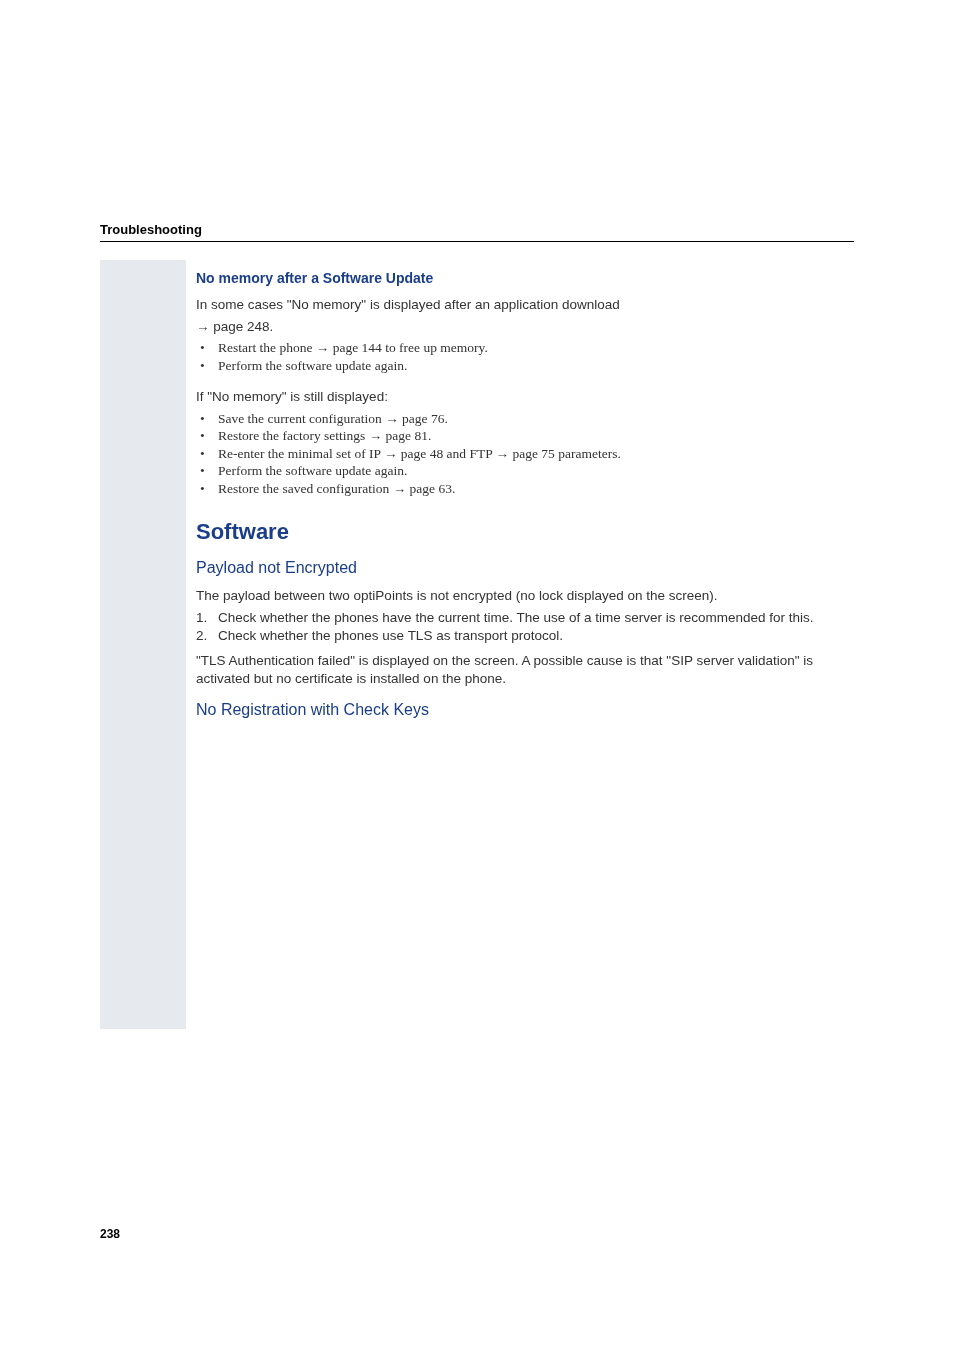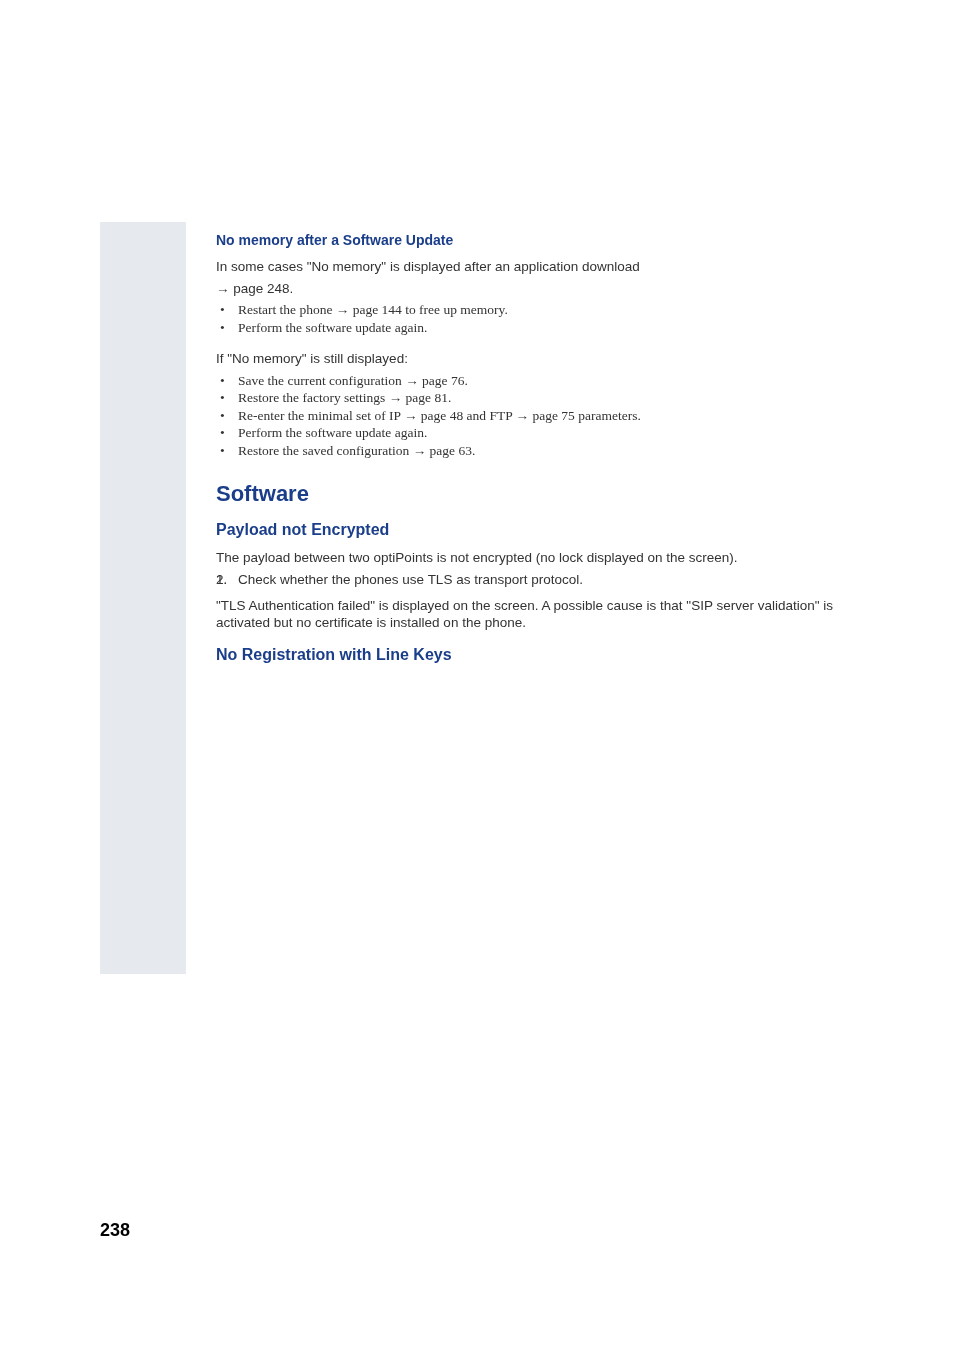--- a/index.html
+++ b/index.html
@@ -23,21 +23,20 @@
     padding-bottom: 4px;
     margin-bottom: 18px;
   }
   .header-title {
     font-size: 13px;
     font-weight: bold;
     color: #000;
   }
   .content-wrapper {
     display: flex;
-    gap: 20px;
   }
   .left-band {
     width: 86px;
     background: #e6e9ee;
     flex-shrink: 0;
   }
   .main-content {
     flex: 1;
     padding-left: 10px;
     padding-top: 10px;
@@ -51,21 +50,21 @@
   .h2-blue {
     color: #1a3e8a;
     font-size: 22px;
     font-weight: bold;
     margin-top: 22px;
     margin-bottom: 14px;
   }
   .h3-blue {
     color: #1a3e8a;
     font-size: 16px;
-    font-weight: bold;
+    font-weight: normal;
     margin-top: 14px;
     margin-bottom: 10px;
   }
   .body-text {
     font-size: 13.5px;
     color: #333;
     line-height: 1.3;
   }
   .para {
     margin-bottom: 4px;
@@ -103,31 +102,34 @@
   }
   .num {
     position: absolute;
     left: 0;
     top: 0;
   }
   .page-number {
     position: absolute;
     bottom: 110px;
     left: 100px;
-    font-size: 18px;
+    font-size: 12px;
     font-weight: bold;
     color: #000;
   }
   .spacer-sm { height: 6px; }
 </style>
 </head>
 <body>
 
 <div class="page">
 
+  <div class="header-section">
+    <div class="header-title">Troubleshooting</div>
+  </div>
 
   <div class="content-wrapper">
     <div class="left-band"></div>
     <div class="main-content">
 
       <div class="h4-blue">No memory after a Software Update</div>
 
       <div class="body-text para">In some cases "No memory" is displayed after an application download</div>
       <div class="body-text para">→ page 248.</div>
 
@@ -145,26 +147,26 @@
         <li>Re-enter the minimal set of IP → page 48 and FTP → page 75 parameters.</li>
         <li>Perform the software update again.</li>
         <li>Restore the saved configuration → page 63.</li>
       </ul>
 
       <div class="h2-blue">Software</div>
 
       <div class="h3-blue">Payload not Encrypted</div>
       <div class="body-text para">The payload between two optiPoints is not encrypted (no lock displayed on the screen).</div>
       <ol class="num-list">
-        <li><span class="num">1.</span></li>
+        <li><span class="num">1.</span><span>Check whether the phones have the current time. The use of a time server is recommended for this.</span></li>
         <li><span class="num">2.</span><span>Check whether the phones use TLS as transport protocol.</span></li>
       </ol>
 
       <div class="body-text para">"TLS Authentication failed" is displayed on the screen. A possible cause is that "SIP server validation" is activated but no certificate is installed on the phone.</div>
 
-      <div class="h3-blue">No Registration with Line Keys</div>
+      <div class="h3-blue">No Registration with Check Keys</div>
 
       <div style="height:300px;"></div>
     </div>
   </div>
 
   <div class="page-number">238</div>
 </div>
 
 </body></html>

